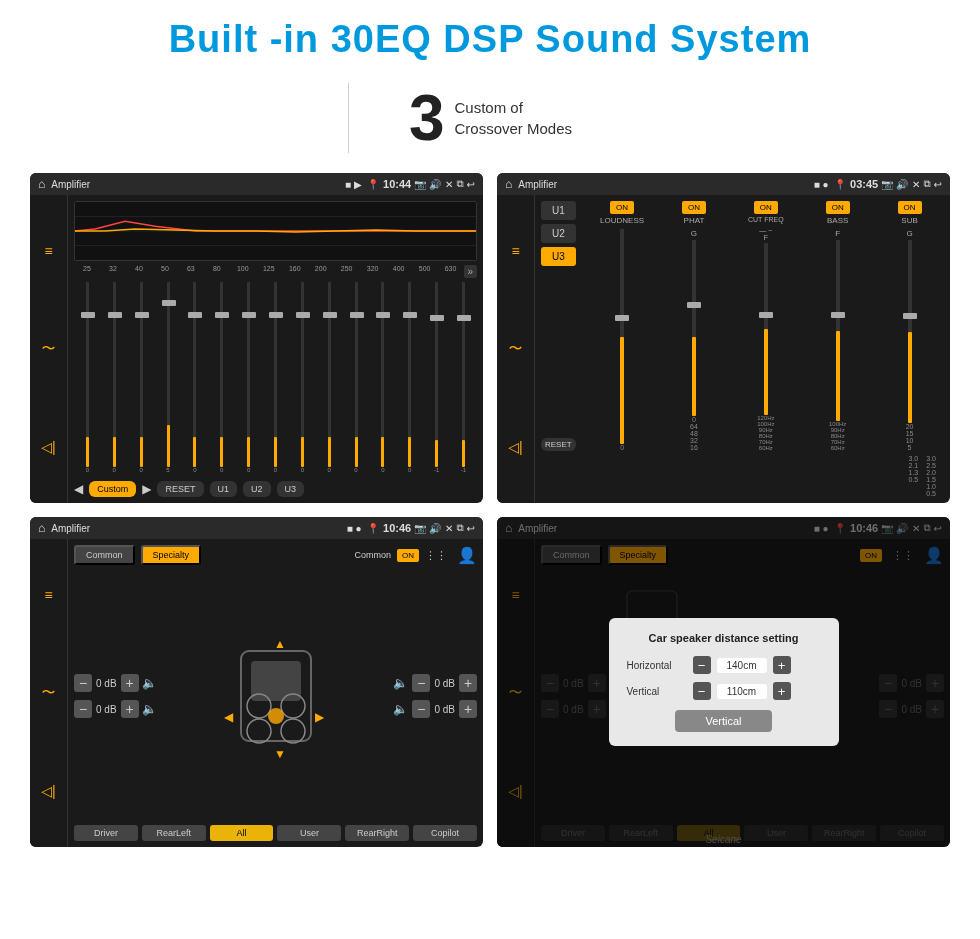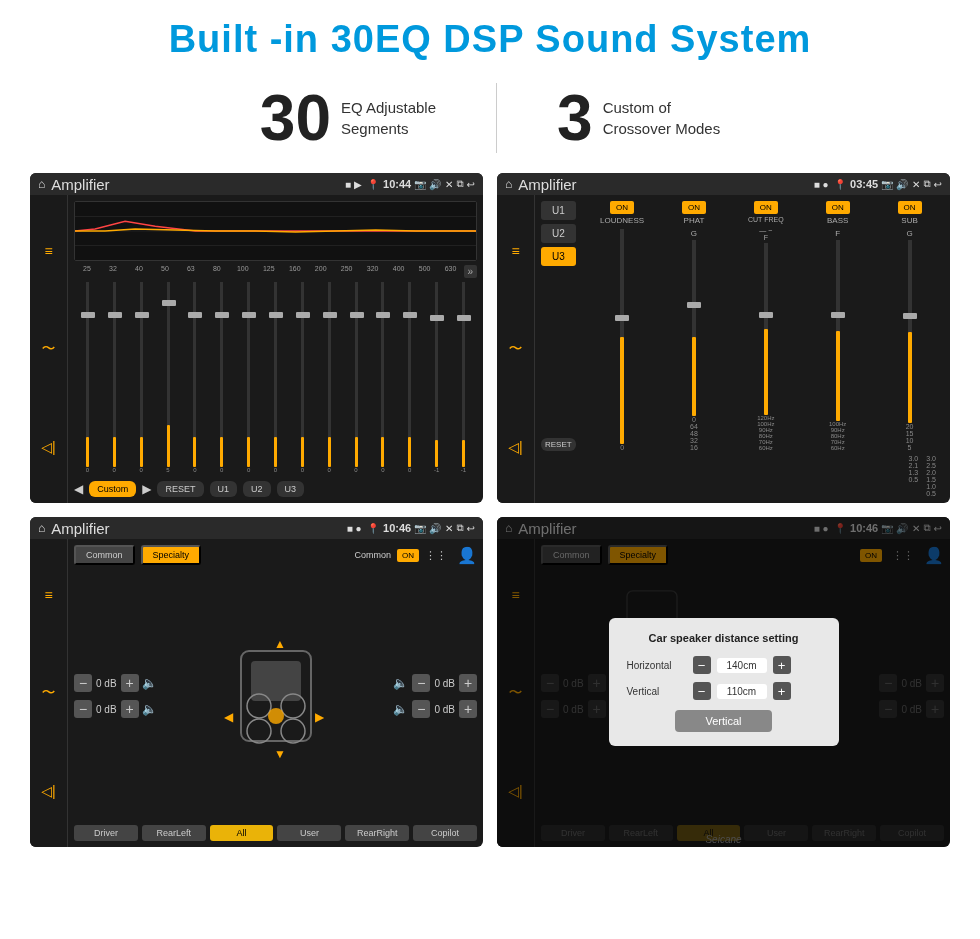--- a/index.html
+++ b/index.html
@@ -74,21 +74,21 @@
     
     .status-bar {
       display: flex;
       align-items: center;
       background: #2a2a2a;
       padding: 3px 8px;
       height: 22px;
       gap: 6px;
     }
     .status-bar .home-icon { color: #ddd; font-size: 12px; }
-    .status-bar .app-title { color: #ddd; font-size: 15px; flex: 1; }
+    .status-bar .app-title { color: #ddd; font-size: 10px; flex: 1; }
     .status-bar .status-icons { color: #ddd; font-size: 10px; display: flex; gap: 3px; align-items: center; }
     .status-bar .time { color: #ddd; font-size: 11px; font-weight: bold; }
 
     
     .eq-screen-content {
       display: flex;
       height: calc(100% - 22px);
     }
     .eq-sidebar {
       width: 38px;
@@ -379,27 +379,20 @@
     }
   </style>
 </head>
 <body>
 
 <div class="header">
   <h1>Built -in 30EQ DSP Sound System</h1>
 </div>
 
 <div class="stats-row">
-  <div class="stat-item">
-    <span class="stat-number">30</span>
-    <span class="stat-desc">
-      <span>EQ Adjustable</span><br>
-      <span>Segments</span>
-    </span>
-  </div>
   <div class="stat-divider"></div>
   <div class="stat-item">
     <span class="stat-number">3</span>
     <span class="stat-desc">
       <span>Custom of</span><br>
       <span>Crossover Modes</span>
     </span>
   </div>
 </div>
 

